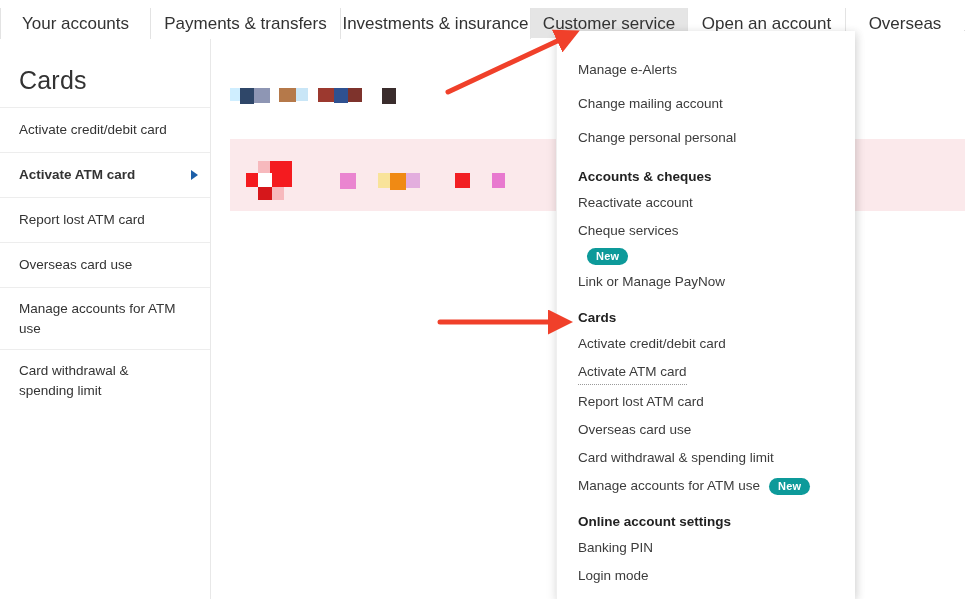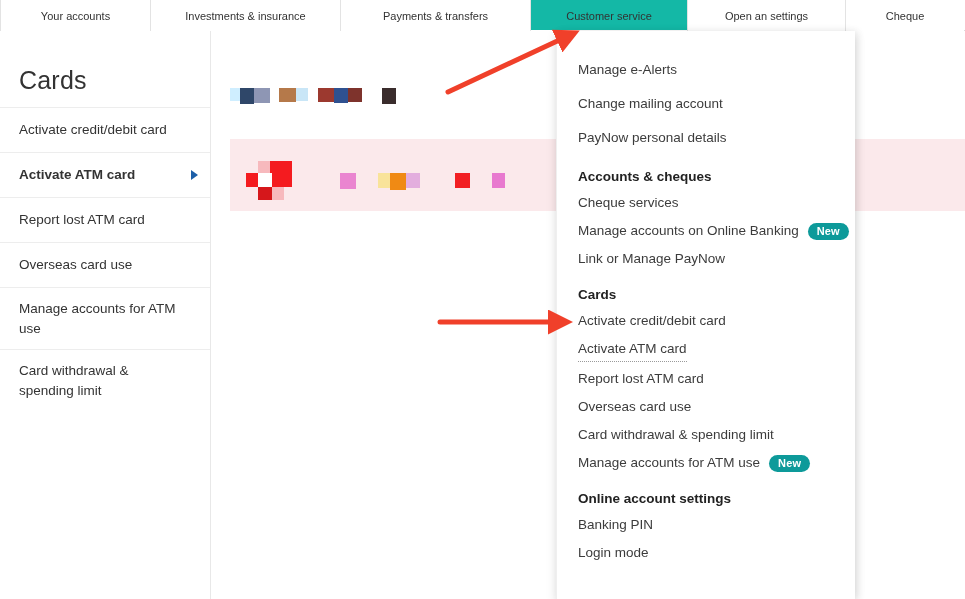--- a/index.html
+++ b/index.html
@@ -31,37 +31,38 @@
     background: #ffffff;
     border-bottom: 1px solid #dcdcdc;
     z-index: 4;
   }
   .nav-tab {
     position: relative;
     display: flex;
     align-items: center;
     justify-content: center;
     height: 31px;
-    font-size: 11px;
+    font-size: 17px;
     color: #333333;
     white-space: nowrap;
     border-right: 1px solid #e3e3e3;
     background: #ffffff;
     cursor: pointer;
+    margin-top: 8px;
   }
   .nav-tab:first-child { border-left: 1px solid #e3e3e3; }
   .nav-tab.w0 { width: 151px; }
   .nav-tab.w1 { width: 190px; }
   .nav-tab.w2 { width: 190px; }
   .nav-tab.w3 { width: 157px; }
   .nav-tab.w4 { width: 158px; }
   .nav-tab.w5 { width: 118px; border-right: none; }
   .nav-tab.active {
     color: #333333;
-    background: #14b8a6;
+    background: #e5e5e5;
     z-index: 6;
   }
   .nav-tab.active::after {
     content: "";
     position: absolute;
     left: 0; right: 0; bottom: -1px;
     height: 2px;
     background: #ffffff;
   }
 
@@ -189,25 +190,25 @@
     pointer-events: none;
   }
 </style>
 </head>
 <body>
 
 <div id="page">
 
   <nav class="topnav" id="topnav">
       <div class="nav-tab w0">Your accounts</div>
+      <div class="nav-tab w1">Payments &amp; transfers</div>
       <div class="nav-tab w2">Investments &amp; insurance</div>
-      <div class="nav-tab w1">Payments &amp; transfers</div>
       <div class="nav-tab w3 active">Customer service</div>
-      <div class="nav-tab w4">Open an settings</div>
-      <div class="nav-tab w5">Cheque</div>
+      <div class="nav-tab w4">Open an account</div>
+      <div class="nav-tab w5">Overseas</div>
     </nav>
 
   <aside class="sidebar">
     <div class="sidebar-title">Cards</div>
     <ul class="sidebar-list" id="sidebar-list">
         <li class="side-item">
           <span>Activate credit/debit card</span>
         </li>
         <li class="side-item selected">
           <span>Activate ATM card</span>
@@ -263,30 +264,32 @@
 
   <div class="dropdown" id="dropdown">
       <div class="dd-group">
         <div class="dd-item loose">
           <span class="dd-label">Manage e-Alerts</span>
         </div>
         <div class="dd-item loose">
           <span class="dd-label">Change mailing account</span>
         </div>
         <div class="dd-item loose">
-          <span class="dd-label">PayNow personal details</span>
+          <span class="dd-label">Change personal personal</span>
         </div>
       </div>
       <div class="dd-group">
         <div class="dd-heading">Accounts &amp; cheques</div>
         <div class="dd-item">
+          <span class="dd-label">Reactivate account</span>
+        </div>
+        <div class="dd-item">
           <span class="dd-label">Cheque services</span>
         </div>
         <div class="dd-item">
-          <span class="dd-label">Manage accounts on Online Banking</span>
           <span class="badge-new">New</span>
         </div>
         <div class="dd-item">
           <span class="dd-label">Link or Manage PayNow</span>
         </div>
       </div>
       <div class="dd-group">
         <div class="dd-heading">Cards</div>
         <div class="dd-item">
           <span class="dd-label">Activate credit/debit card</span>

